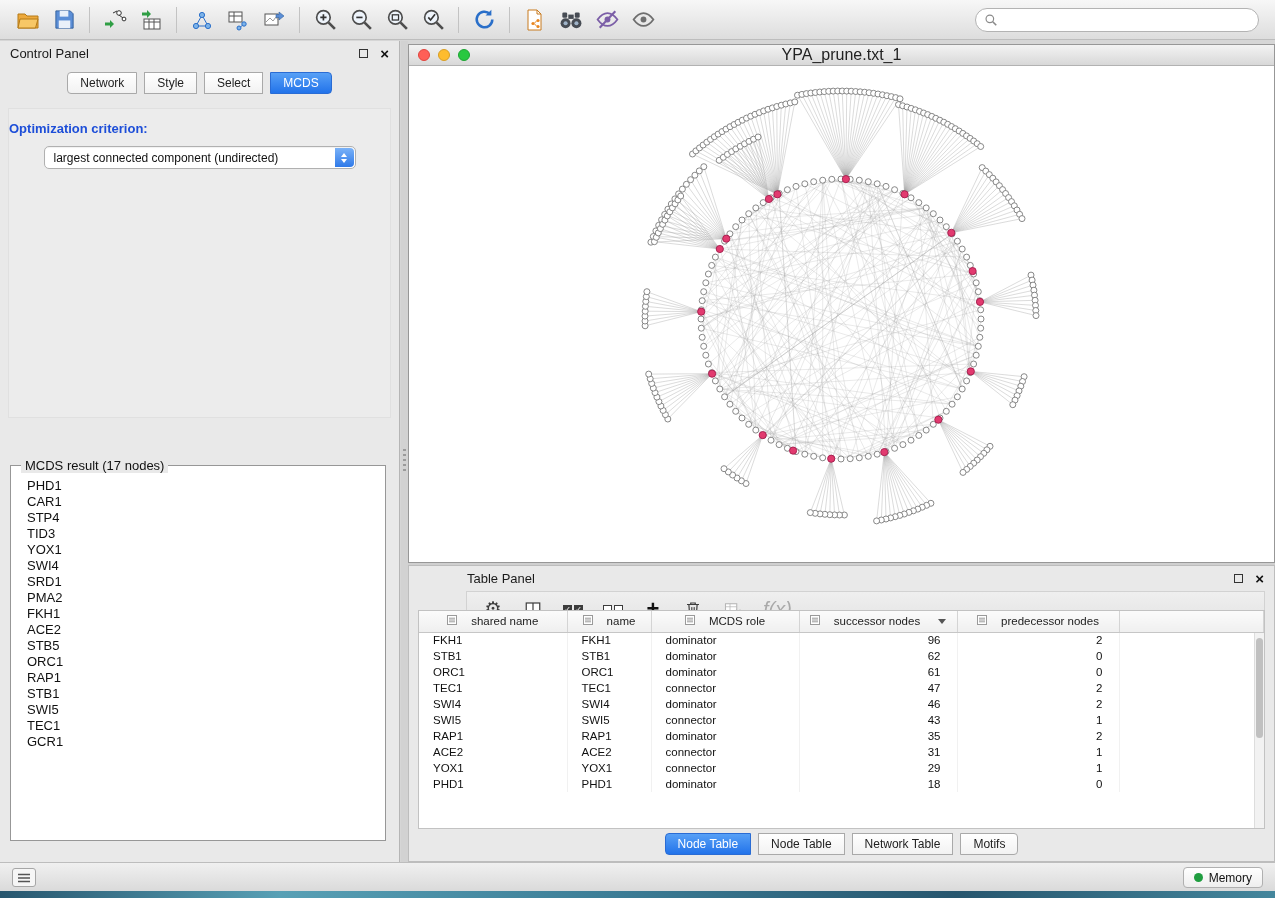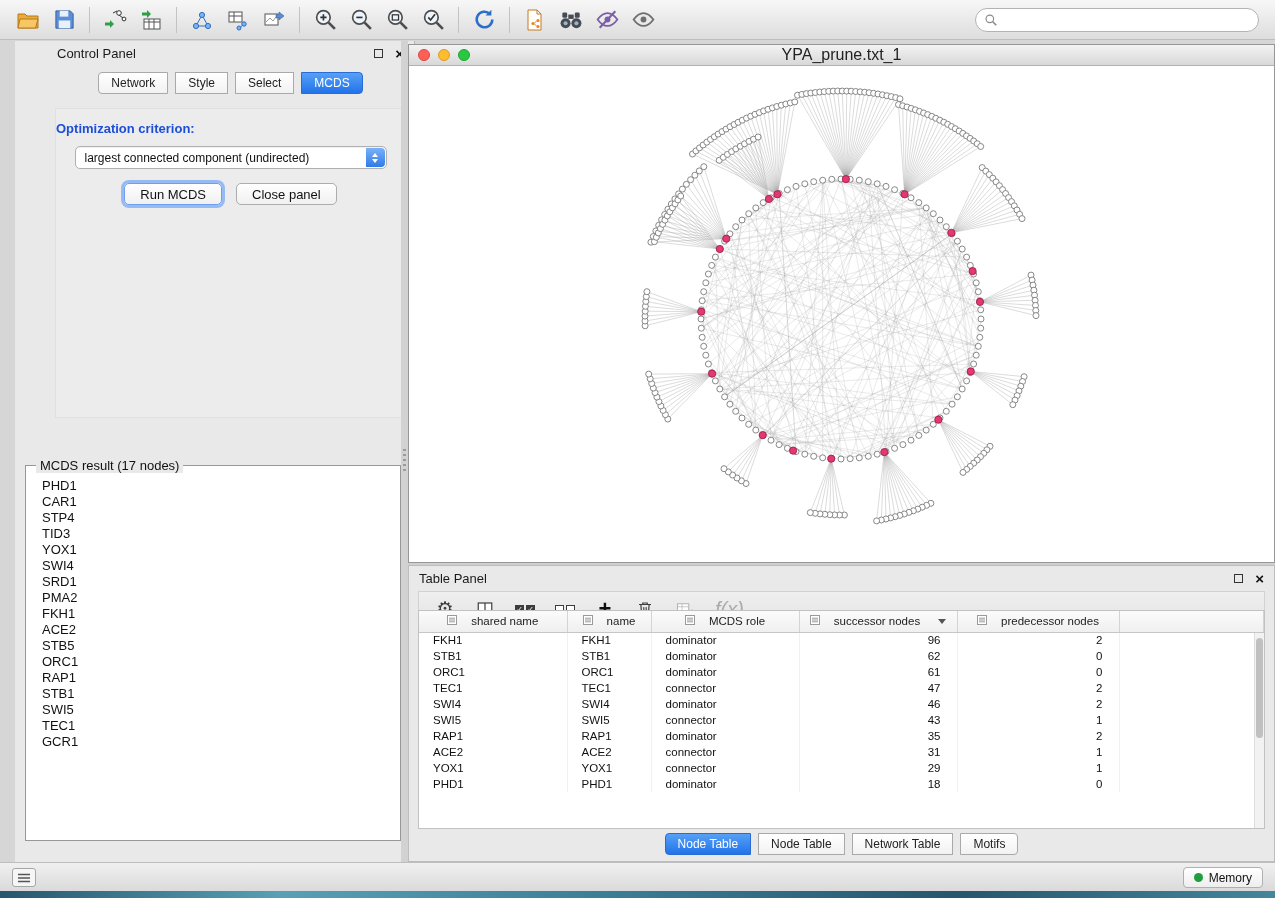--- a/index.html
+++ b/index.html
@@ -8,21 +8,21 @@
 
   
   .toolbar { position:absolute; top:0; left:0; right:0; height:40px; background:linear-gradient(#f7f7f7,#ddd); border-bottom:1px solid #bdbdbd; display:flex; align-items:center; padding:0 10px; }
   .tbtn { width:36px; height:30px; display:flex; align-items:center; justify-content:center; border-radius:4px; cursor:default; }
   .tsep { width:1px; height:26px; background:#c3c3c3; margin:0 7px; }
   .search-wrap { margin-left:auto; position:relative; margin-right:6px; }
   .search-wrap svg { position:absolute; left:9px; top:5px; }
   input.search { width:284px; height:24px; border:1px solid #b3b3b3; border-radius:12px; padding:0 10px 0 27px; font:12px "Liberation Sans",sans-serif; background:#fff; outline:none; }
 
   
-  .control-panel { position:absolute; top:41px; left:15px; width:400px; height:821px; background:#e9e9e9; border-right:1px solid #b5b5b5;padding-left:32px; }
+  .control-panel { position:absolute; top:41px; left:0; width:400px; height:821px; background:#e9e9e9; border-right:1px solid #b5b5b5; }
   .panel-hdr { display:flex; align-items:center; padding:5px 10px 3px 10px; font-size:13px; color:#1a1a1a; }
   .panel-hdr .spacer { flex:1; }
   .float-ic { width:9px; height:9px; border:1.2px solid #333; margin-right:12px; display:inline-block; }
   .close-ic { font-size:15px; font-weight:bold; color:#111; line-height:10px; }
   .seg-row { display:flex; justify-content:center; margin-top:8px;gap:8px; }
   .seg-tab { border:1px solid #a9a9a9; margin-left:-1px; padding:3px 12px; font-size:12px; color:#222; background:linear-gradient(#fff,#f2f2f2); cursor:default; }
   .seg-tab:first-child { border-radius:4px 0 0 4px; margin-left:0; }
   .seg-tab:last-child { border-radius:0 4px 4px 0; }
   .seg-tab.active { background:linear-gradient(#57a0f6,#2273ea); border-color:#2a6cd4; color:#fff; }
   .cp-content { margin:14px 8px 0 8px; background:#ececec; border:1px solid #e0e0e0; padding-top:12px; height:310px; }
@@ -45,21 +45,21 @@
   .h-split { position:absolute; left:408px; top:563px; width:867px; height:2px; background:#cfcfcf; }
 
   
   .net-window { position:absolute; left:408px; top:44px; width:867px; height:519px; background:#fff; border:1px solid #979797; }
   .titlebar { height:21px; background:linear-gradient(#f3f3f3,#d8d8d8); border-bottom:1px solid #b2b2b2; position:relative; display:flex; align-items:center; justify-content:center; font-size:16px; color:#222; }
   .lights { position:absolute; left:9px; top:4px; display:flex; gap:8px; }
   .light { width:12px; height:12px; border-radius:50%; cursor:default; }
   .net-canvas-wrap { position:absolute; top:22px; left:0; right:0; bottom:0; background:#fff; overflow:hidden; }
 
   
-  .table-panel { position:absolute; left:408px; top:565px; width:867px; height:297px; background:#e9e9e9; border:1px solid #bdbdbd; }
+  .table-panel { position:absolute; left:408px; top:565px; width:867px; height:297px; background:#e9e9e9; border:1px solid #bdbdbd;padding-left:48px; }
   .tp-toolbar { margin:2px 9px 0 9px; height:36px; background:linear-gradient(#efefef,#e3e3e3); border:1px solid #d2d2d2; display:flex; align-items:center; gap:20px; padding:0 16px; }
   .tp-ic { display:flex; align-items:center; justify-content:center; min-width:20px; cursor:default; }
   .gear { font-size:19px; color:#3d3d3d; line-height:18px; }
   .plus { font-size:22px; font-weight:bold; color:#101010; line-height:18px; }
   .fx { font-family:Liberation Sans, sans-serif; font-style:italic; font-size:20px; color:#a9a9a9; }
   .cb-pair { display:flex; gap:2px; }
   .cb { width:9px; height:9px; border:1.5px solid #3c3c3c; font-size:8px; line-height:8px; color:#3c3c3c; text-align:center; background:#fff; }
   .cb.checked { background:#3c3c3c; color:#fff; }
   .table-wrap { position:absolute; left:9px; right:9px; top:44px; bottom:32px; background:#fff; border:1px solid #c2c2c2; overflow:hidden; }
   table.node-table { border-collapse:collapse; table-layout:fixed; width:100%; }
@@ -236,24 +236,20 @@
       <span class="seg-tab active">MCDS</span>
     </div>
     <div class="cp-content">
       <div class="opt-label">Optimization criterion:</div>
       <div class="dropdown">
         <span>largest connected component (undirected)</span>
         <span class="dd-step">
             <span class="tri-up"></span>
             <span class="tri-dn"></span>
           </span>
-      </div>
-      <div class="btn-row">
-        <button class="mac-btn focused">Run MCDS</button>
-        <button class="mac-btn">Close panel</button>
       </div>
     </div>
     <div class="result-box">
       <span class="result-legend">MCDS result (17 nodes)</span>
       <div class="result-list">
           <div class="mcds-item">PHD1</div>
           <div class="mcds-item">CAR1</div>
           <div class="mcds-item">STP4</div>
           <div class="mcds-item">TID3</div>
           <div class="mcds-item">YOX1</div>

